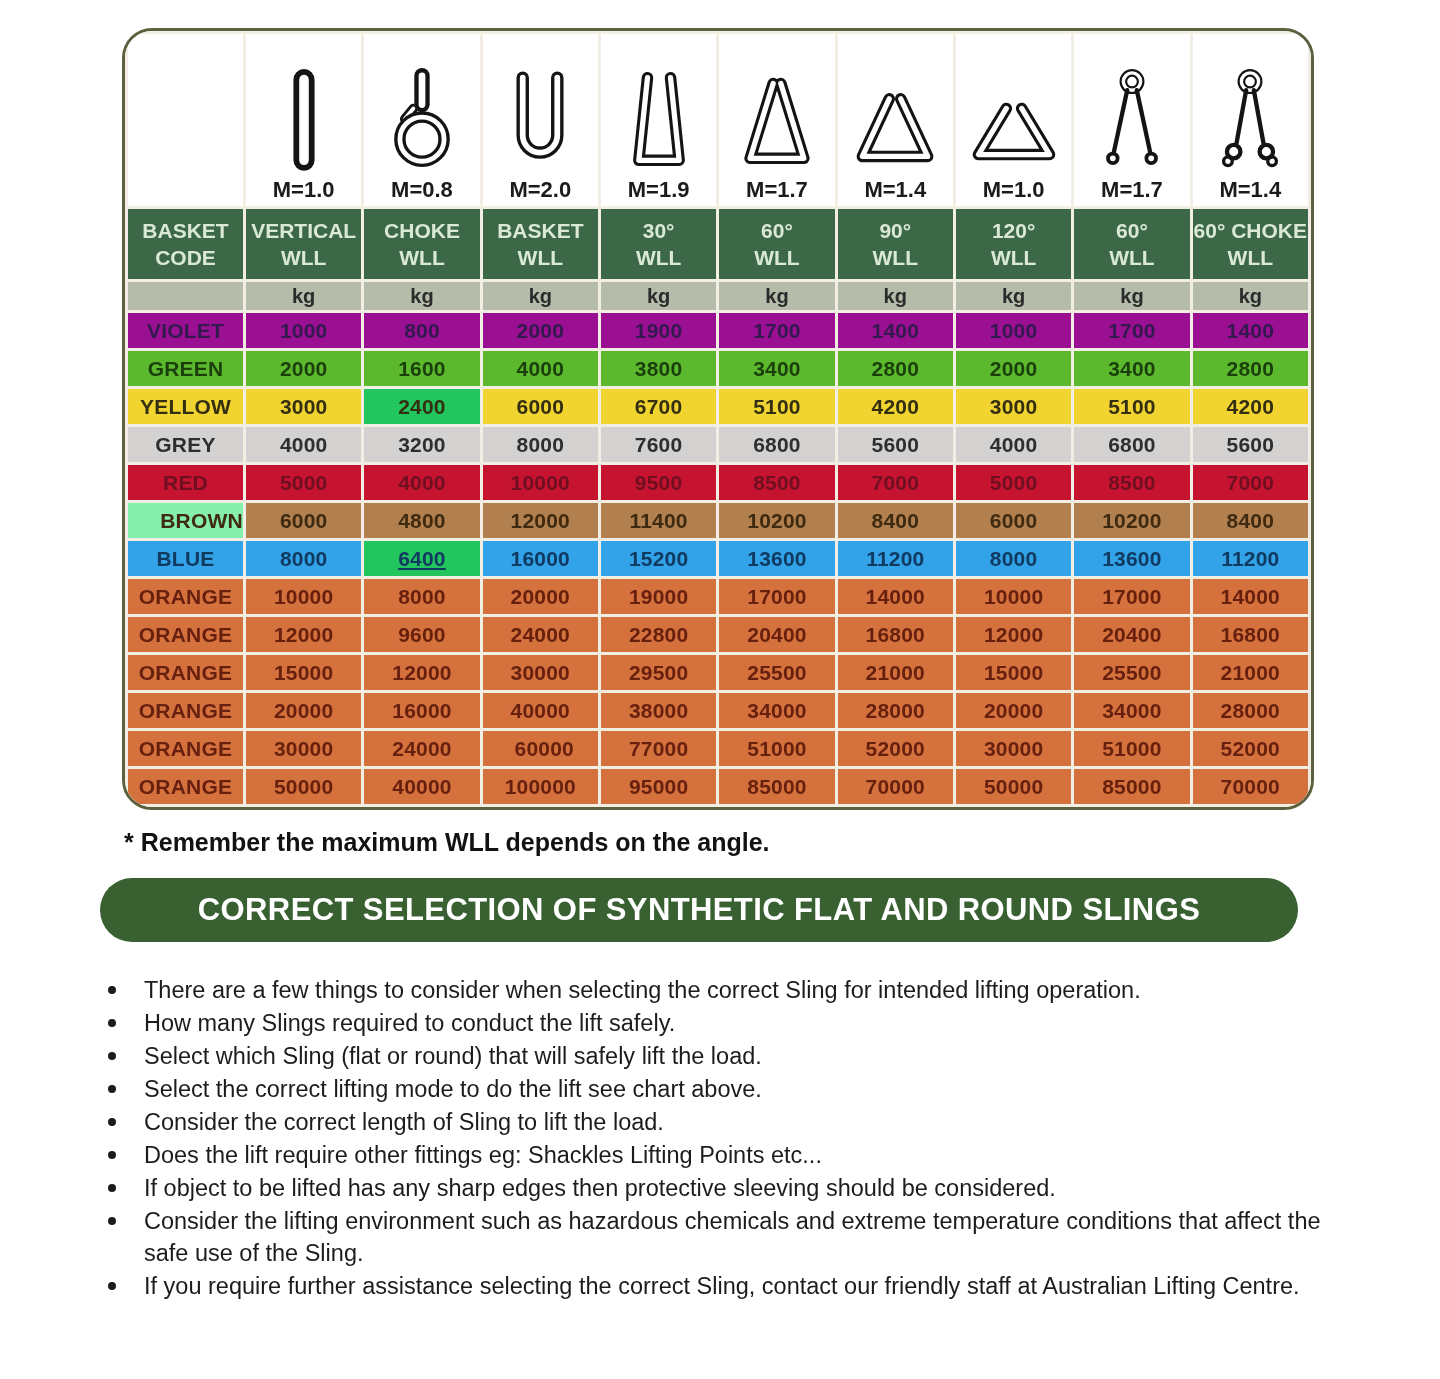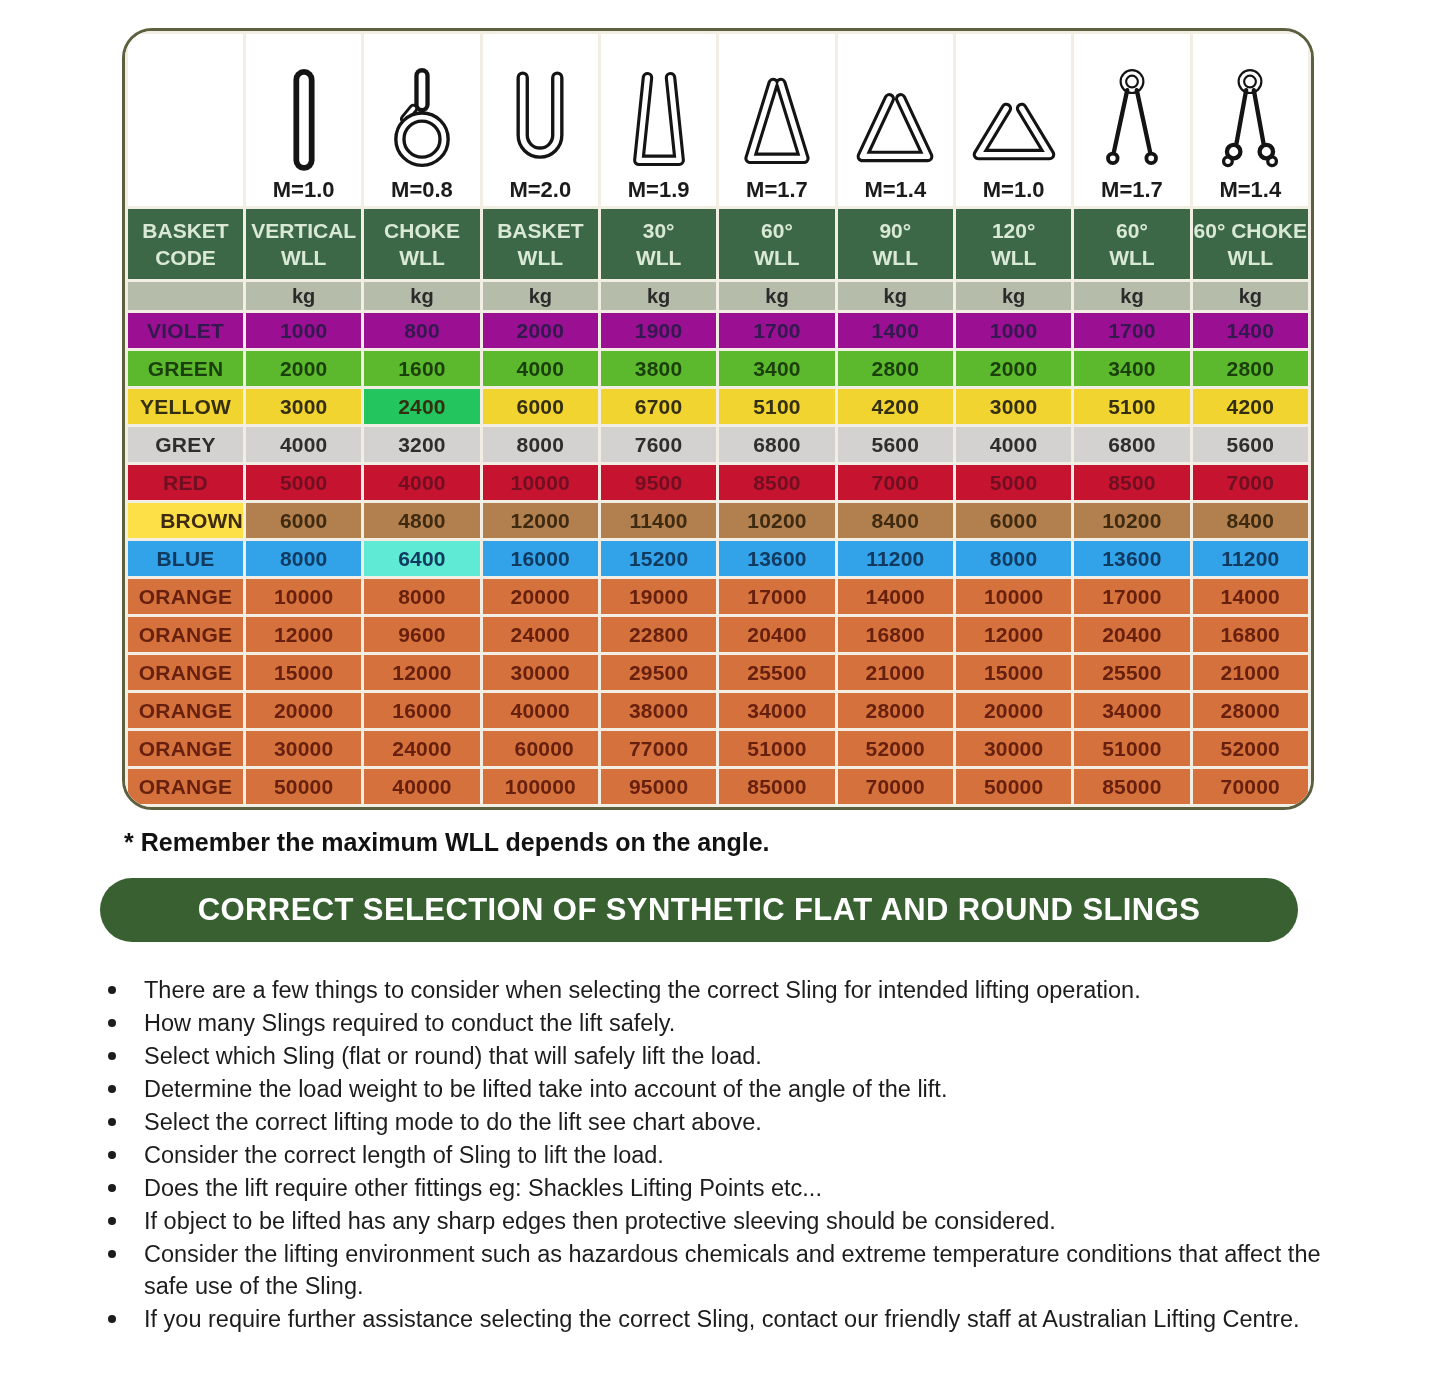--- a/index.html
+++ b/index.html
@@ -237,35 +237,35 @@
           <td class="data-cell" style="background: rgb(198, 19, 48); color: rgb(111, 15, 33);">4000</td>
           <td class="data-cell" style="background: rgb(198, 19, 48); color: rgb(111, 15, 33);">10000</td>
           <td class="data-cell" style="background: rgb(198, 19, 48); color: rgb(111, 15, 33);">9500</td>
           <td class="data-cell" style="background: rgb(198, 19, 48); color: rgb(111, 15, 33);">8500</td>
           <td class="data-cell" style="background: rgb(198, 19, 48); color: rgb(111, 15, 33);">7000</td>
           <td class="data-cell" style="background: rgb(198, 19, 48); color: rgb(111, 15, 33);">5000</td>
           <td class="data-cell" style="background: rgb(198, 19, 48); color: rgb(111, 15, 33);">8500</td>
           <td class="data-cell" style="background: rgb(198, 19, 48); color: rgb(111, 15, 33);">7000</td>
         </tr>
         <tr>
-          <td class="label-cell" style="background: #fde047; color: rgb(62, 42, 17); padding-left: 32px;">BROWN</td>
+          <td class="label-cell" style="background: #86efac; color: rgb(62, 42, 17); padding-left: 32px;">BROWN</td>
           <td class="data-cell" style="background: rgb(178, 128, 78); color: rgb(62, 42, 17);">6000</td>
           <td class="data-cell" style="background: rgb(178, 128, 78); color: rgb(62, 42, 17);">4800</td>
           <td class="data-cell" style="background: rgb(178, 128, 78); color: rgb(62, 42, 17);">12000</td>
           <td class="data-cell" style="background: rgb(178, 128, 78); color: rgb(62, 42, 17);">11400</td>
           <td class="data-cell" style="background: rgb(178, 128, 78); color: rgb(62, 42, 17);">10200</td>
           <td class="data-cell" style="background: rgb(178, 128, 78); color: rgb(62, 42, 17);">8400</td>
           <td class="data-cell" style="background: rgb(178, 128, 78); color: rgb(62, 42, 17);">6000</td>
           <td class="data-cell" style="background: rgb(178, 128, 78); color: rgb(62, 42, 17);">10200</td>
           <td class="data-cell" style="background: rgb(178, 128, 78); color: rgb(62, 42, 17);">8400</td>
         </tr>
         <tr>
           <td class="label-cell" style="background: rgb(50, 163, 233); color: rgb(16, 58, 96);">BLUE</td>
           <td class="data-cell" style="background: rgb(50, 163, 233); color: rgb(16, 58, 96);">8000</td>
-          <td class="data-cell" style="background: #5eead4; color: rgb(16, 58, 96);">6400</td>
+          <td class="data-cell" style="background: #22c55e; color: rgb(16, 58, 96); text-decoration: underline;">6400</td>
           <td class="data-cell" style="background: rgb(50, 163, 233); color: rgb(16, 58, 96);">16000</td>
           <td class="data-cell" style="background: rgb(50, 163, 233); color: rgb(16, 58, 96);">15200</td>
           <td class="data-cell" style="background: rgb(50, 163, 233); color: rgb(16, 58, 96);">13600</td>
           <td class="data-cell" style="background: rgb(50, 163, 233); color: rgb(16, 58, 96);">11200</td>
           <td class="data-cell" style="background: rgb(50, 163, 233); color: rgb(16, 58, 96);">8000</td>
           <td class="data-cell" style="background: rgb(50, 163, 233); color: rgb(16, 58, 96);">13600</td>
           <td class="data-cell" style="background: rgb(50, 163, 233); color: rgb(16, 58, 96);">11200</td>
         </tr>
         <tr>
           <td class="label-cell" style="background: rgb(213, 113, 60); color: rgb(103, 31, 14);">ORANGE</td>
@@ -346,20 +346,19 @@
 <p class="footnote">* Remember the maximum WLL depends on the angle.</p>
 
 <div class="banner">
   <span>CORRECT SELECTION OF SYNTHETIC FLAT AND ROUND SLINGS</span>
 </div>
 
 <ul class="bullets" id="bullets">
     <li>There are a few things to consider when selecting the correct Sling for intended lifting operation.</li>
     <li>How many Slings required to conduct the lift safely.</li>
     <li>Select which Sling (flat or round) that will safely lift the load.</li>
-    <li>Determine the load weight to be lifted take into account of the angle of the lift.</li>
     <li>Select the correct lifting mode to do the lift see chart above.</li>
     <li>Consider the correct length of Sling to lift the load.</li>
     <li>Does the lift require other fittings eg: Shackles Lifting Points etc...</li>
     <li>If object to be lifted has any sharp edges then protective sleeving should be considered.</li>
     <li>Consider the lifting environment such as hazardous chemicals and extreme temperature conditions that affect the safe use of the Sling.</li>
     <li>If you require further assistance selecting the correct Sling, contact our friendly staff at Australian Lifting Centre.</li>
   </ul>
 
 </body></html>

